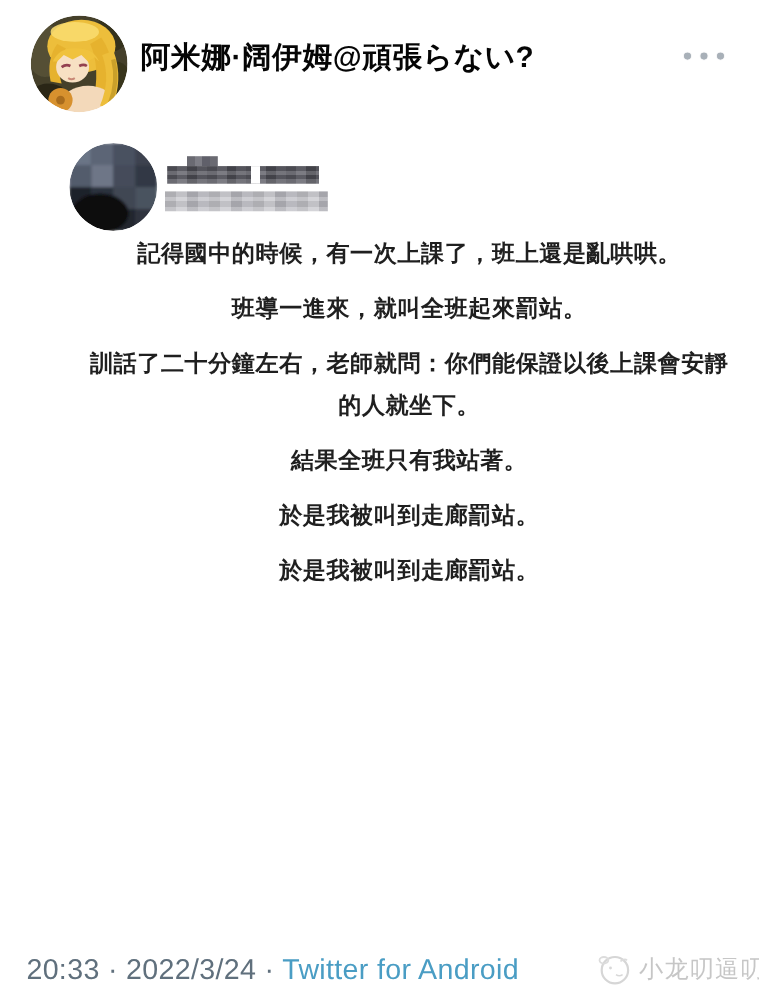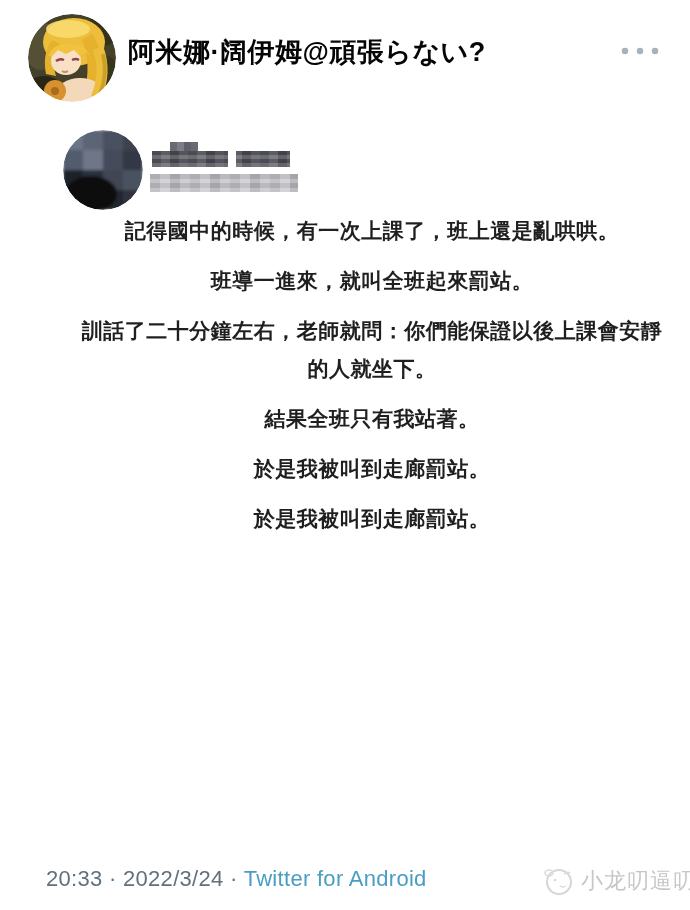--- a/index.html
+++ b/index.html
@@ -33,21 +33,21 @@
     background:
       repeating-linear-gradient(0deg, rgba(255,255,255,.18) 0 4px, rgba(0,0,0,.05) 4px 9px),
       repeating-linear-gradient(90deg,#b7b7bc 0 10px,#cbcbd0 10px 20px,#aeaeb4 20px 30px,#c3c3c9 30px 40px);
   }
   .tweet-body{position:absolute;left:78px;top:212px;width:588px;text-align:center;}
   .tweet-body p{
     margin:0 0 12px 0;font-size:21px;line-height:38px;font-weight:700;color:#1f1f1f;
     white-space:pre-line;letter-spacing:.5px;
   }
   
-  .tweet-footer{position:absolute;left:46px;top:866px;font-size:22px;color:#60707d;white-space:nowrap;letter-spacing:.3px;}
+  .tweet-footer{position:absolute;left:24px;top:866px;font-size:26px;color:#60707d;white-space:nowrap;letter-spacing:.3px;}
   .tweet-footer .src-link{color:#4a9dc4;text-decoration:none;cursor:pointer;}
   
   .watermark{position:absolute;left:540px;top:862px;display:flex;align-items:center;gap:5px;}
   .watermark-text{font-size:22px;color:#c6c6c6;text-shadow:1px 1px 0 #ffffff;white-space:nowrap;letter-spacing:1px;}
 </style>
 </head>
 <body>
 
 <div class="post-header-avatar">
   <svg width="88" height="88" viewBox="0 0 88 88">

